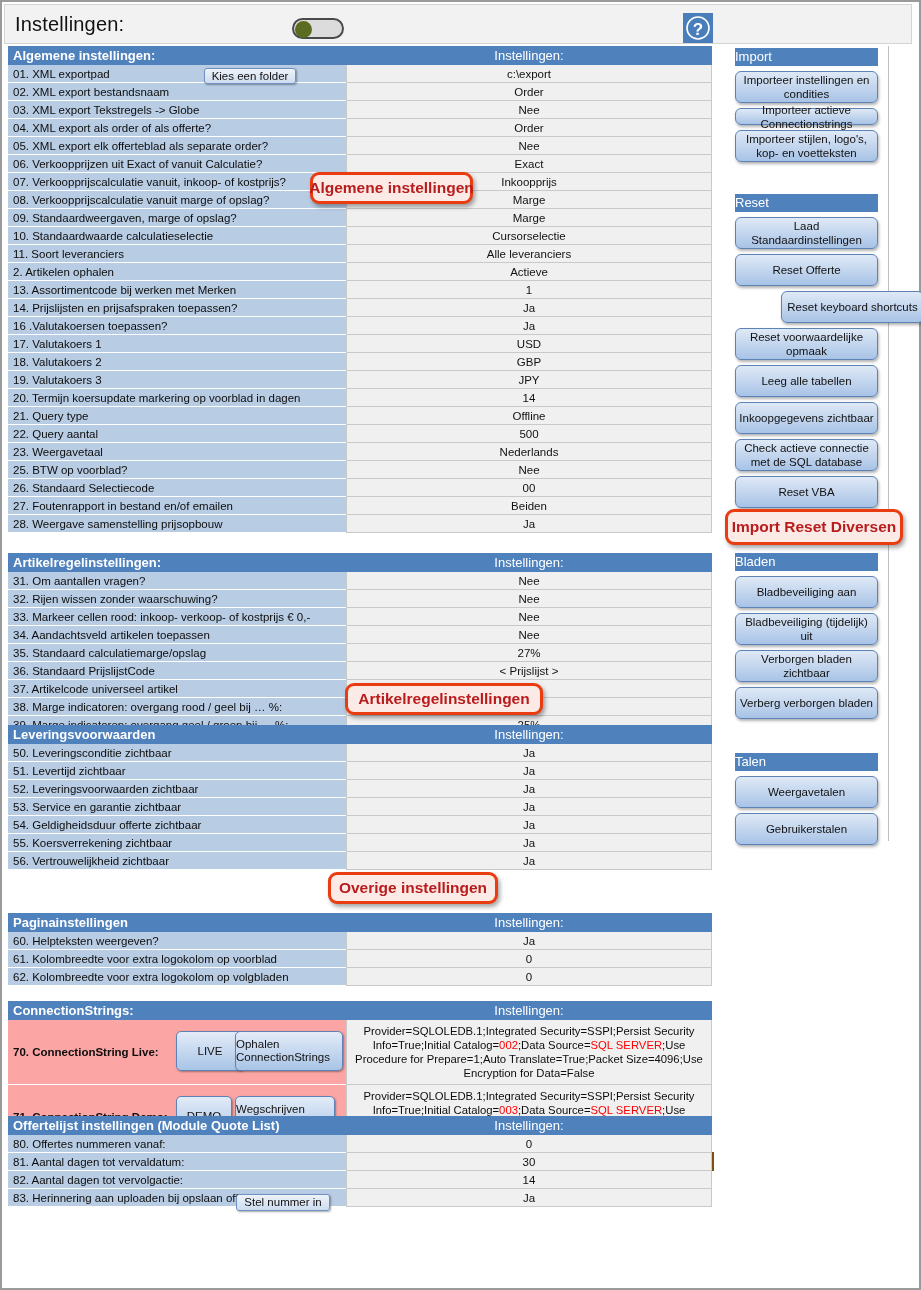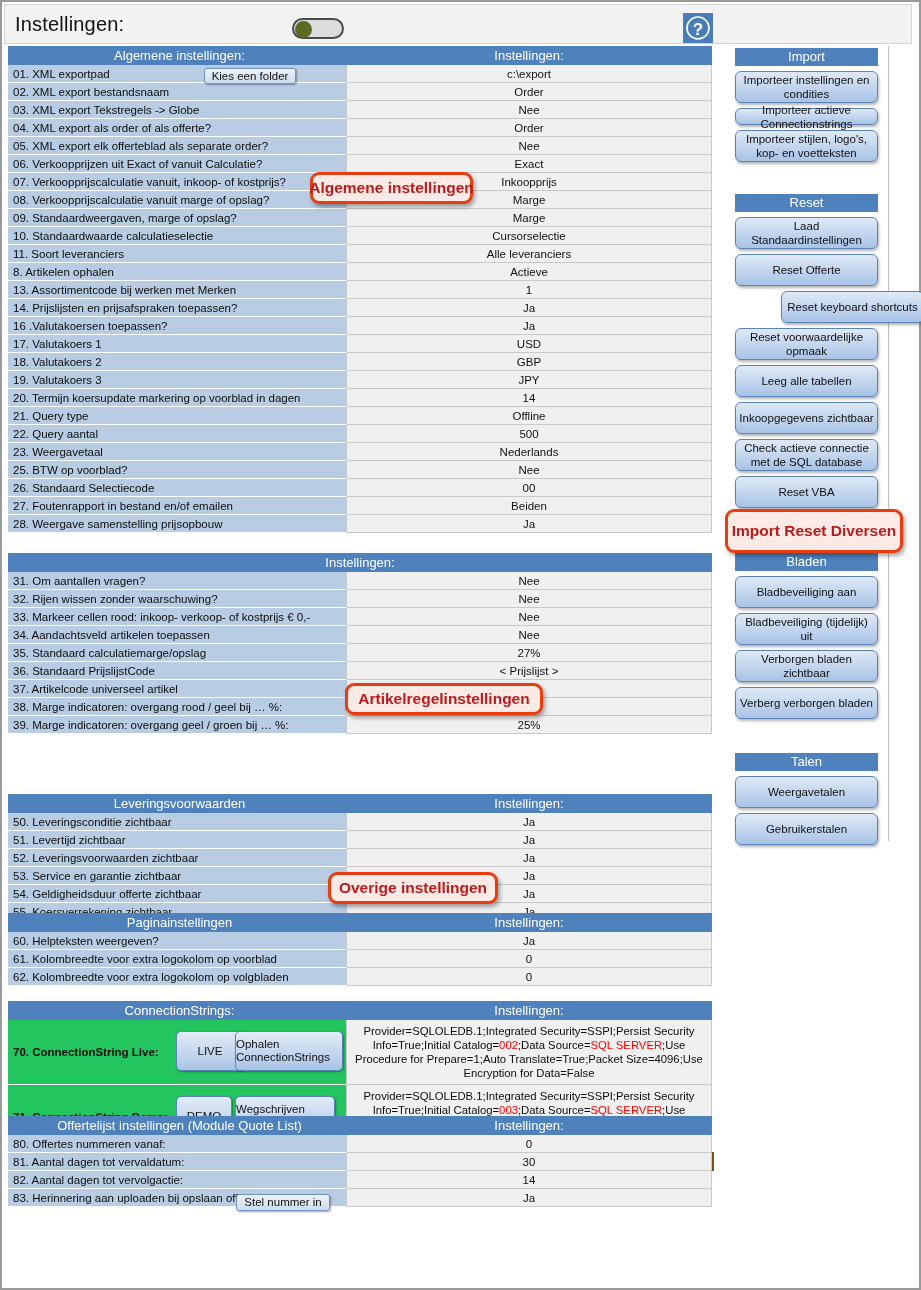--- a/index.html
+++ b/index.html
@@ -19,32 +19,32 @@
   .toggle{position:absolute;left:287px;top:13px;width:52px;height:21px;
     border-radius:11px;background:#dcdcdc;border:2px solid #4a4a4a;box-sizing:border-box;}
   .toggle .knob{position:absolute;left:1px;top:1px;width:17px;height:17px;border-radius:50%;
     background:#5b6c22;}
   .help-btn{position:absolute;left:678px;top:8px;width:30px;height:30px;
     background:#4a7ebb;display:flex;align-items:center;justify-content:center;}
   .help-btn svg{display:block;}
   .sec{position:absolute;left:8px;width:704px;}
   .sec-head{display:flex;background:#4f81bd;color:#ffffff;height:19px;
     line-height:19px;font-size:13px;}
-  .sec-head .lbl{width:338px;padding-left:5px;box-sizing:border-box;text-align:center;}
+  .sec-head .lbl{width:338px;padding-left:5px;box-sizing:border-box;text-align:left;font-weight:bold;}
   .sec-head .val{flex:1;text-align:center;}
   .row{display:flex;height:18px;line-height:18px;font-size:11.5px;}
   .row .lbl{width:338px;box-sizing:border-box;background:#b8cce4;
     border-bottom:1px solid #ffffff;padding-left:5px;color:#0d0d0d;white-space:nowrap;overflow:hidden;}
   .row .val{flex:1;box-sizing:border-box;background:#f0f0f0;border:1px solid #c9c9c9;
     border-top:none;text-align:center;color:#111;}
   .row:first-of-type .val{border-top:1px solid #c9c9c9;}
 
   
   .cs-row{display:flex;font-size:11.5px;}
-  .cs-row .lbl{width:338px;box-sizing:border-box;background:#22c55e;
+  .cs-row .lbl{width:338px;box-sizing:border-box;background:#fca5a5;
     border-bottom:1px solid #ffffff;position:relative;}
   .cs-row .lbl .num{position:absolute;left:5px;top:50%;transform:translateY(-50%);
     font-weight:bold;font-size:11.5px;}
   .cs-row .val{flex:1;box-sizing:border-box;background:#f0f0f0;border:1px solid #c9c9c9;
     border-top:none;text-align:center;padding:4px 6px;line-height:14px;font-size:11.3px;}
   .cs-empty{display:flex;}
   .cs-empty .sp{width:338px;}
   .cs-empty .box{flex:1;height:19px;background:#ffffff;border:2px solid #000000;
     box-sizing:border-box;box-shadow:2px 2px 0 #7f4f12;}
   .red{color:#ff0000;}
@@ -52,21 +52,21 @@
   
   .xbtn{position:absolute;background:linear-gradient(#eef3fa,#cddcef);
     border:1px solid #6f92c2;border-radius:3px;box-shadow:1px 1px 2px rgba(0,0,0,.35);
     font-size:11.5px;color:#111;display:flex;align-items:center;justify-content:center;
     text-align:left;line-height:13px;box-sizing:border-box;}
   .xbtn.big{background:linear-gradient(#e3ecf8,#a9c4e6);border:1px solid #5d82b5;border-radius:5px;}
 
   
   .side{position:absolute;width:143px;left:735px;}
   .side-head{height:18px;line-height:18px;background:#4f81bd;color:#fff;
-    text-align:center;font-size:13px;}
+    font-size:13px;}
   .sbtn{width:143px;box-sizing:border-box;margin-top:5px;
     background:linear-gradient(#dfe9f6,#a8c3e6);border:1px solid #5d82b5;border-radius:6px;
     box-shadow:1px 2px 3px rgba(0,0,0,.3);
     font-size:11.5px;line-height:14px;color:#111;text-align:center;
     display:flex;align-items:center;justify-content:center;padding:3px 2px;}
   .vsep{position:absolute;left:888px;top:46px;width:1px;height:795px;background:#bfbfbf;}
 
   
   .callout{position:absolute;border:3px solid #ea3c11;border-radius:9px;
     background:#fbeae6;color:#b91c1c;font-weight:bold;font-size:15.5px;
@@ -135,21 +135,21 @@
       </div>
       <div class="row">
         <div class="lbl">10. Standaardwaarde calculatieselectie</div>
         <div class="val">Cursorselectie</div>
       </div>
       <div class="row">
         <div class="lbl">11. Soort leveranciers</div>
         <div class="val">Alle leveranciers</div>
       </div>
       <div class="row">
-        <div class="lbl">8. Artikelen ophalen</div>
+        <div class="lbl">2. Artikelen ophalen</div>
         <div class="val">Actieve</div>
       </div>
       <div class="row">
         <div class="lbl">13. Assortimentcode bij werken met Merken</div>
         <div class="val">1</div>
       </div>
       <div class="row">
         <div class="lbl">14. Prijslijsten en prijsafspraken toepassen?</div>
         <div class="val">Ja</div>
       </div>
@@ -197,20 +197,21 @@
         <div class="lbl">27. Foutenrapport in bestand en/of emailen</div>
         <div class="val">Beiden</div>
       </div>
       <div class="row">
         <div class="lbl">28. Weergave samenstelling prijsopbouw</div>
         <div class="val">Ja</div>
       </div>
     </div>
     <div class="sec" style="top: 553px;">
       <div class="sec-head">
+        <div class="lbl">Artikelregelinstellingen:</div>
         <div class="val">Instellingen:</div>
       </div>
       <div class="row">
         <div class="lbl">31. Om aantallen vragen?</div>
         <div class="val">Nee</div>
       </div>
       <div class="row">
         <div class="lbl">32. Rijen wissen zonder waarschuwing?</div>
         <div class="val">Nee</div>
       </div>
@@ -236,21 +237,21 @@
       </div>
       <div class="row">
         <div class="lbl">38. Marge indicatoren: overgang rood / geel bij … %:</div>
         <div class="val">20%</div>
       </div>
       <div class="row">
         <div class="lbl">39. Marge indicatoren: overgang geel / groen bij  … %:</div>
         <div class="val">25%</div>
       </div>
     </div>
-    <div class="sec" style="top: 794px;">
+    <div class="sec" style="top: 725px;">
       <div class="sec-head">
         <div class="lbl">Leveringsvoorwaarden</div>
         <div class="val">Instellingen:</div>
       </div>
       <div class="row">
         <div class="lbl">50. Leveringsconditie zichtbaar</div>
         <div class="val">Ja</div>
       </div>
       <div class="row">
         <div class="lbl">51. Levertijd zichtbaar</div>
@@ -375,15 +376,15 @@
       <div class="sbtn" style="height: 32px;">Verberg verborgen bladen</div>
     </div>
     <div class="side" style="top: 753px;">
       <div class="side-head">Talen</div>
       <div class="sbtn" style="height: 32px;">Weergavetalen</div>
       <div class="sbtn" style="height: 32px;">Gebruikerstalen</div>
     </div>
   </div>
 
 <div class="callout" style="left:310px;top:172px;width:163px;height:32px;">Algemene instellingen</div>
-<div class="callout" style="left:725px;top:509px;width:178px;height:44px;border-radius:9px;">Import Reset Diversen</div>
+<div class="callout" style="left:725px;top:509px;width:178px;height:36px;border-radius:9px;">Import Reset Diversen</div>
 <div class="callout" style="left:345px;top:683px;width:198px;height:32px;">Artikelregelinstellingen</div>
 <div class="callout" style="left:328px;top:872px;width:170px;height:32px;">Overige instellingen</div>
 
 </body></html>

